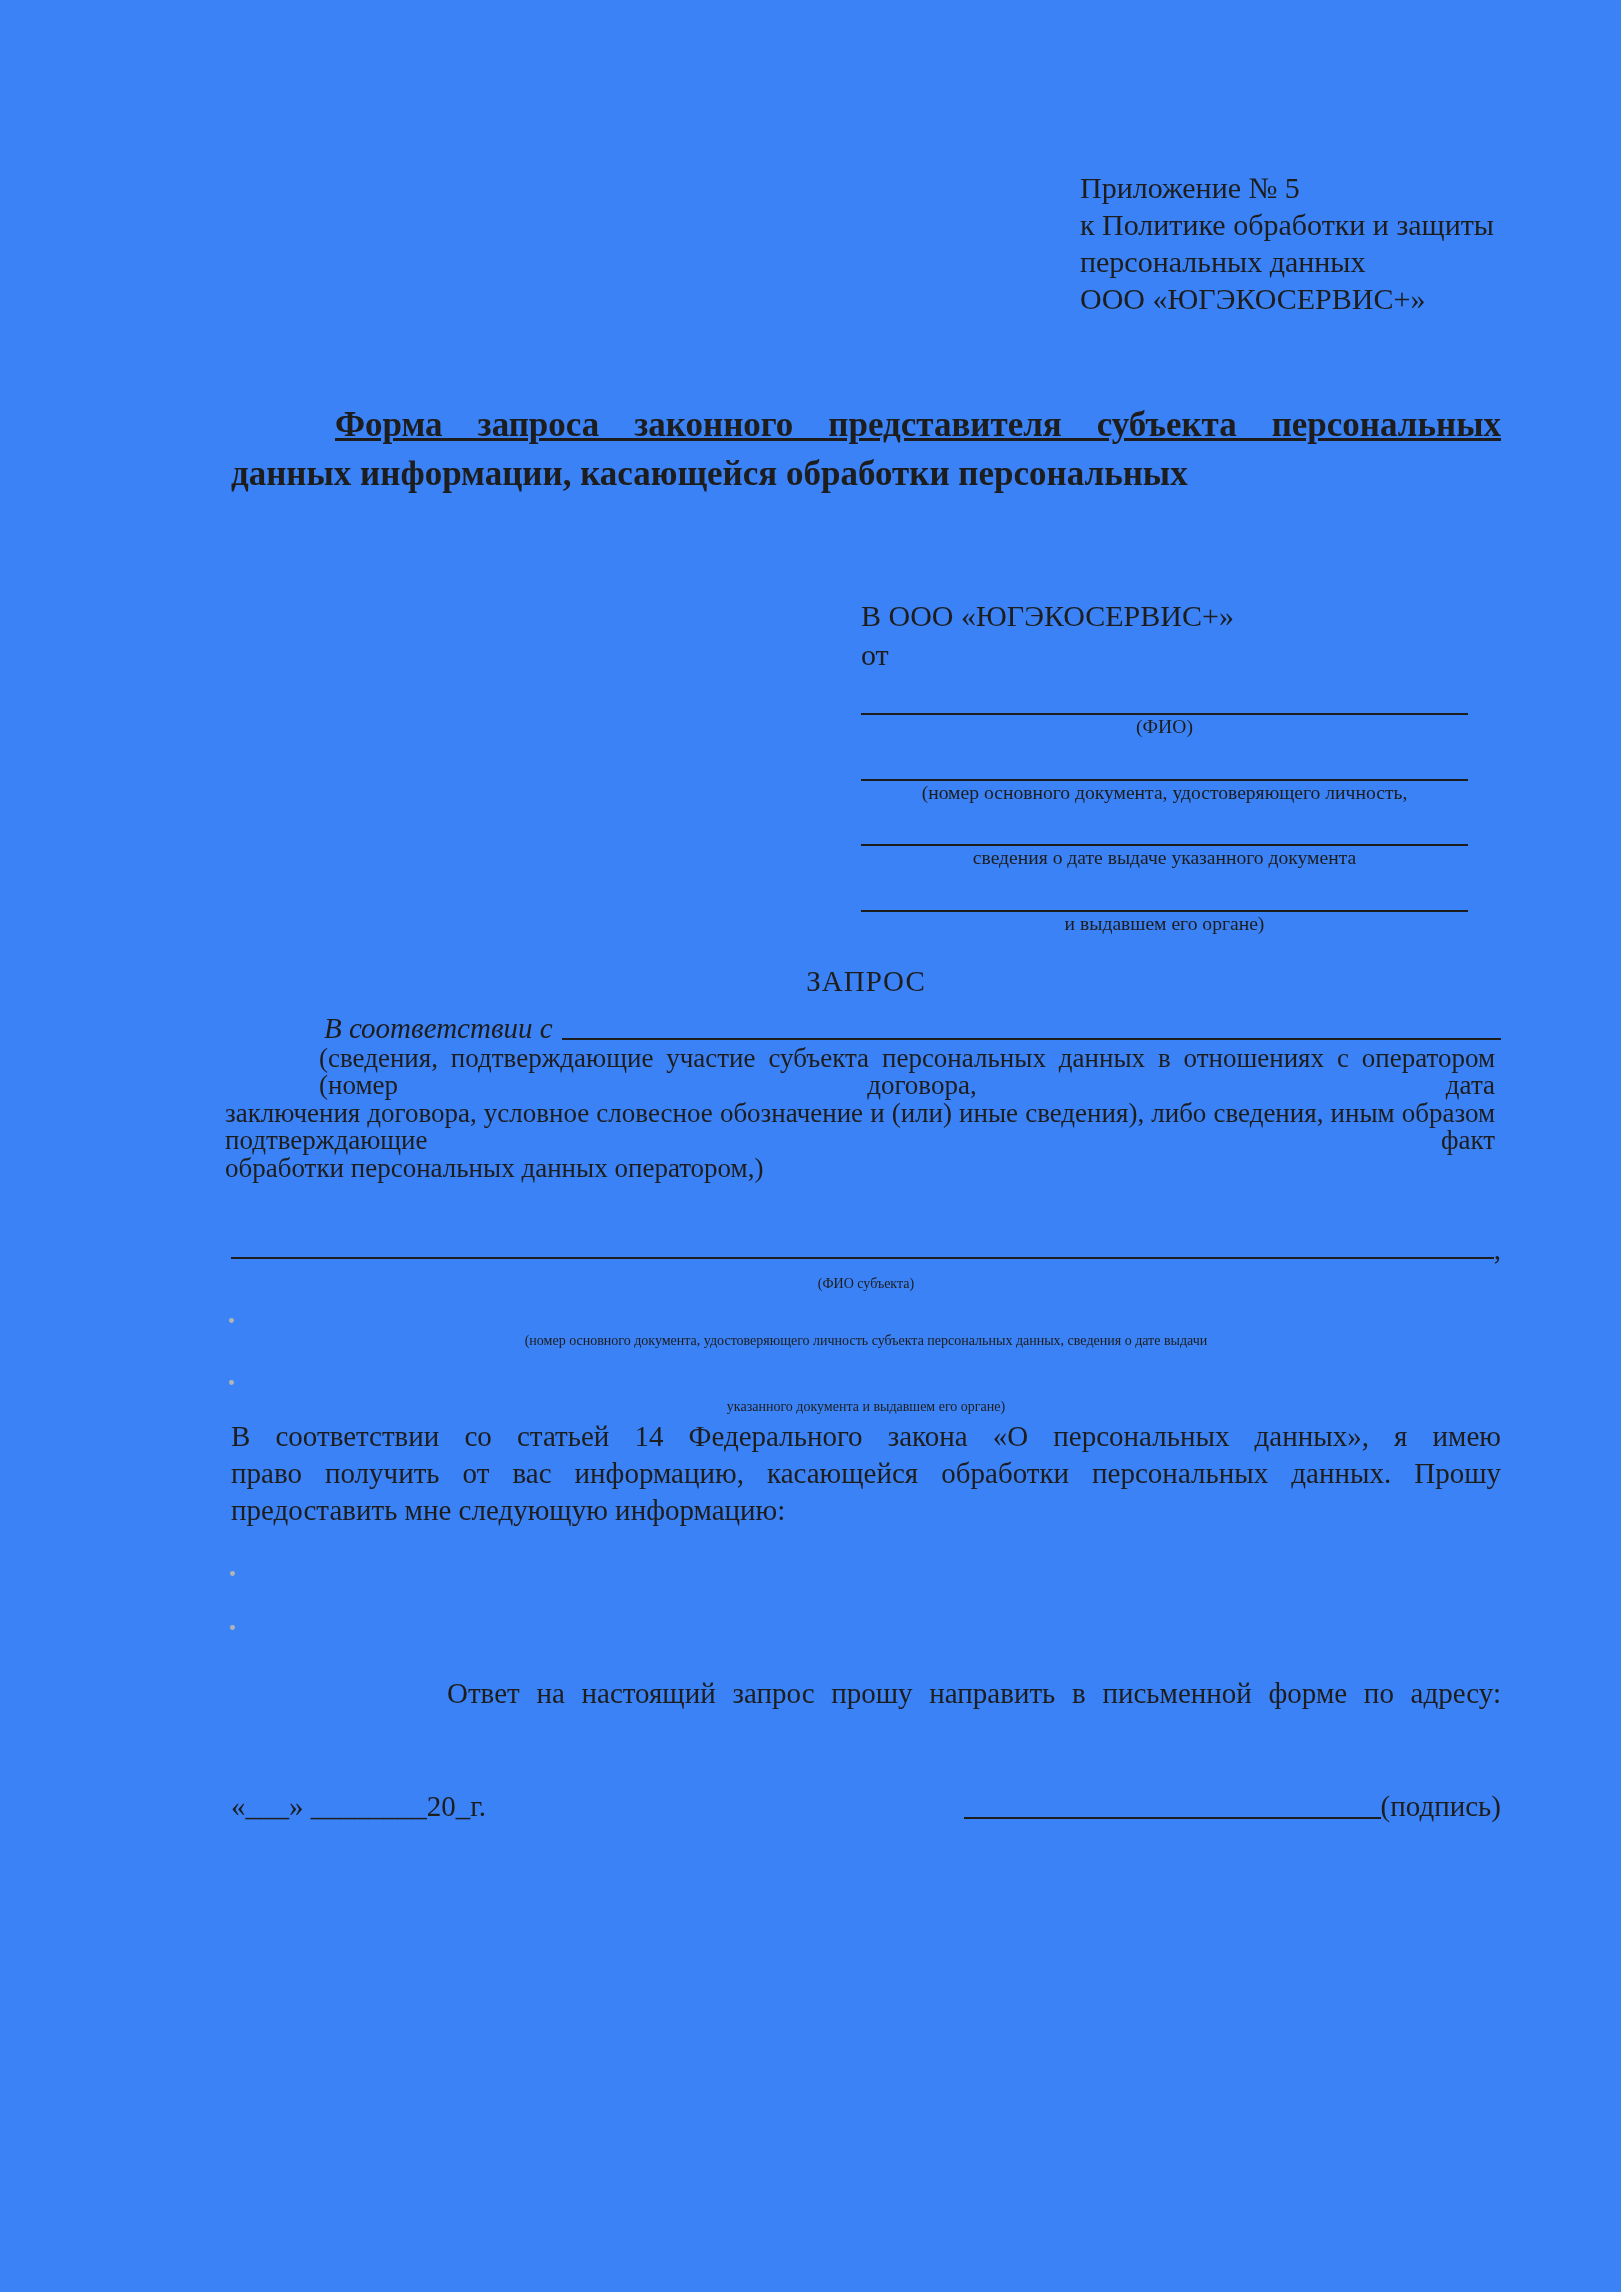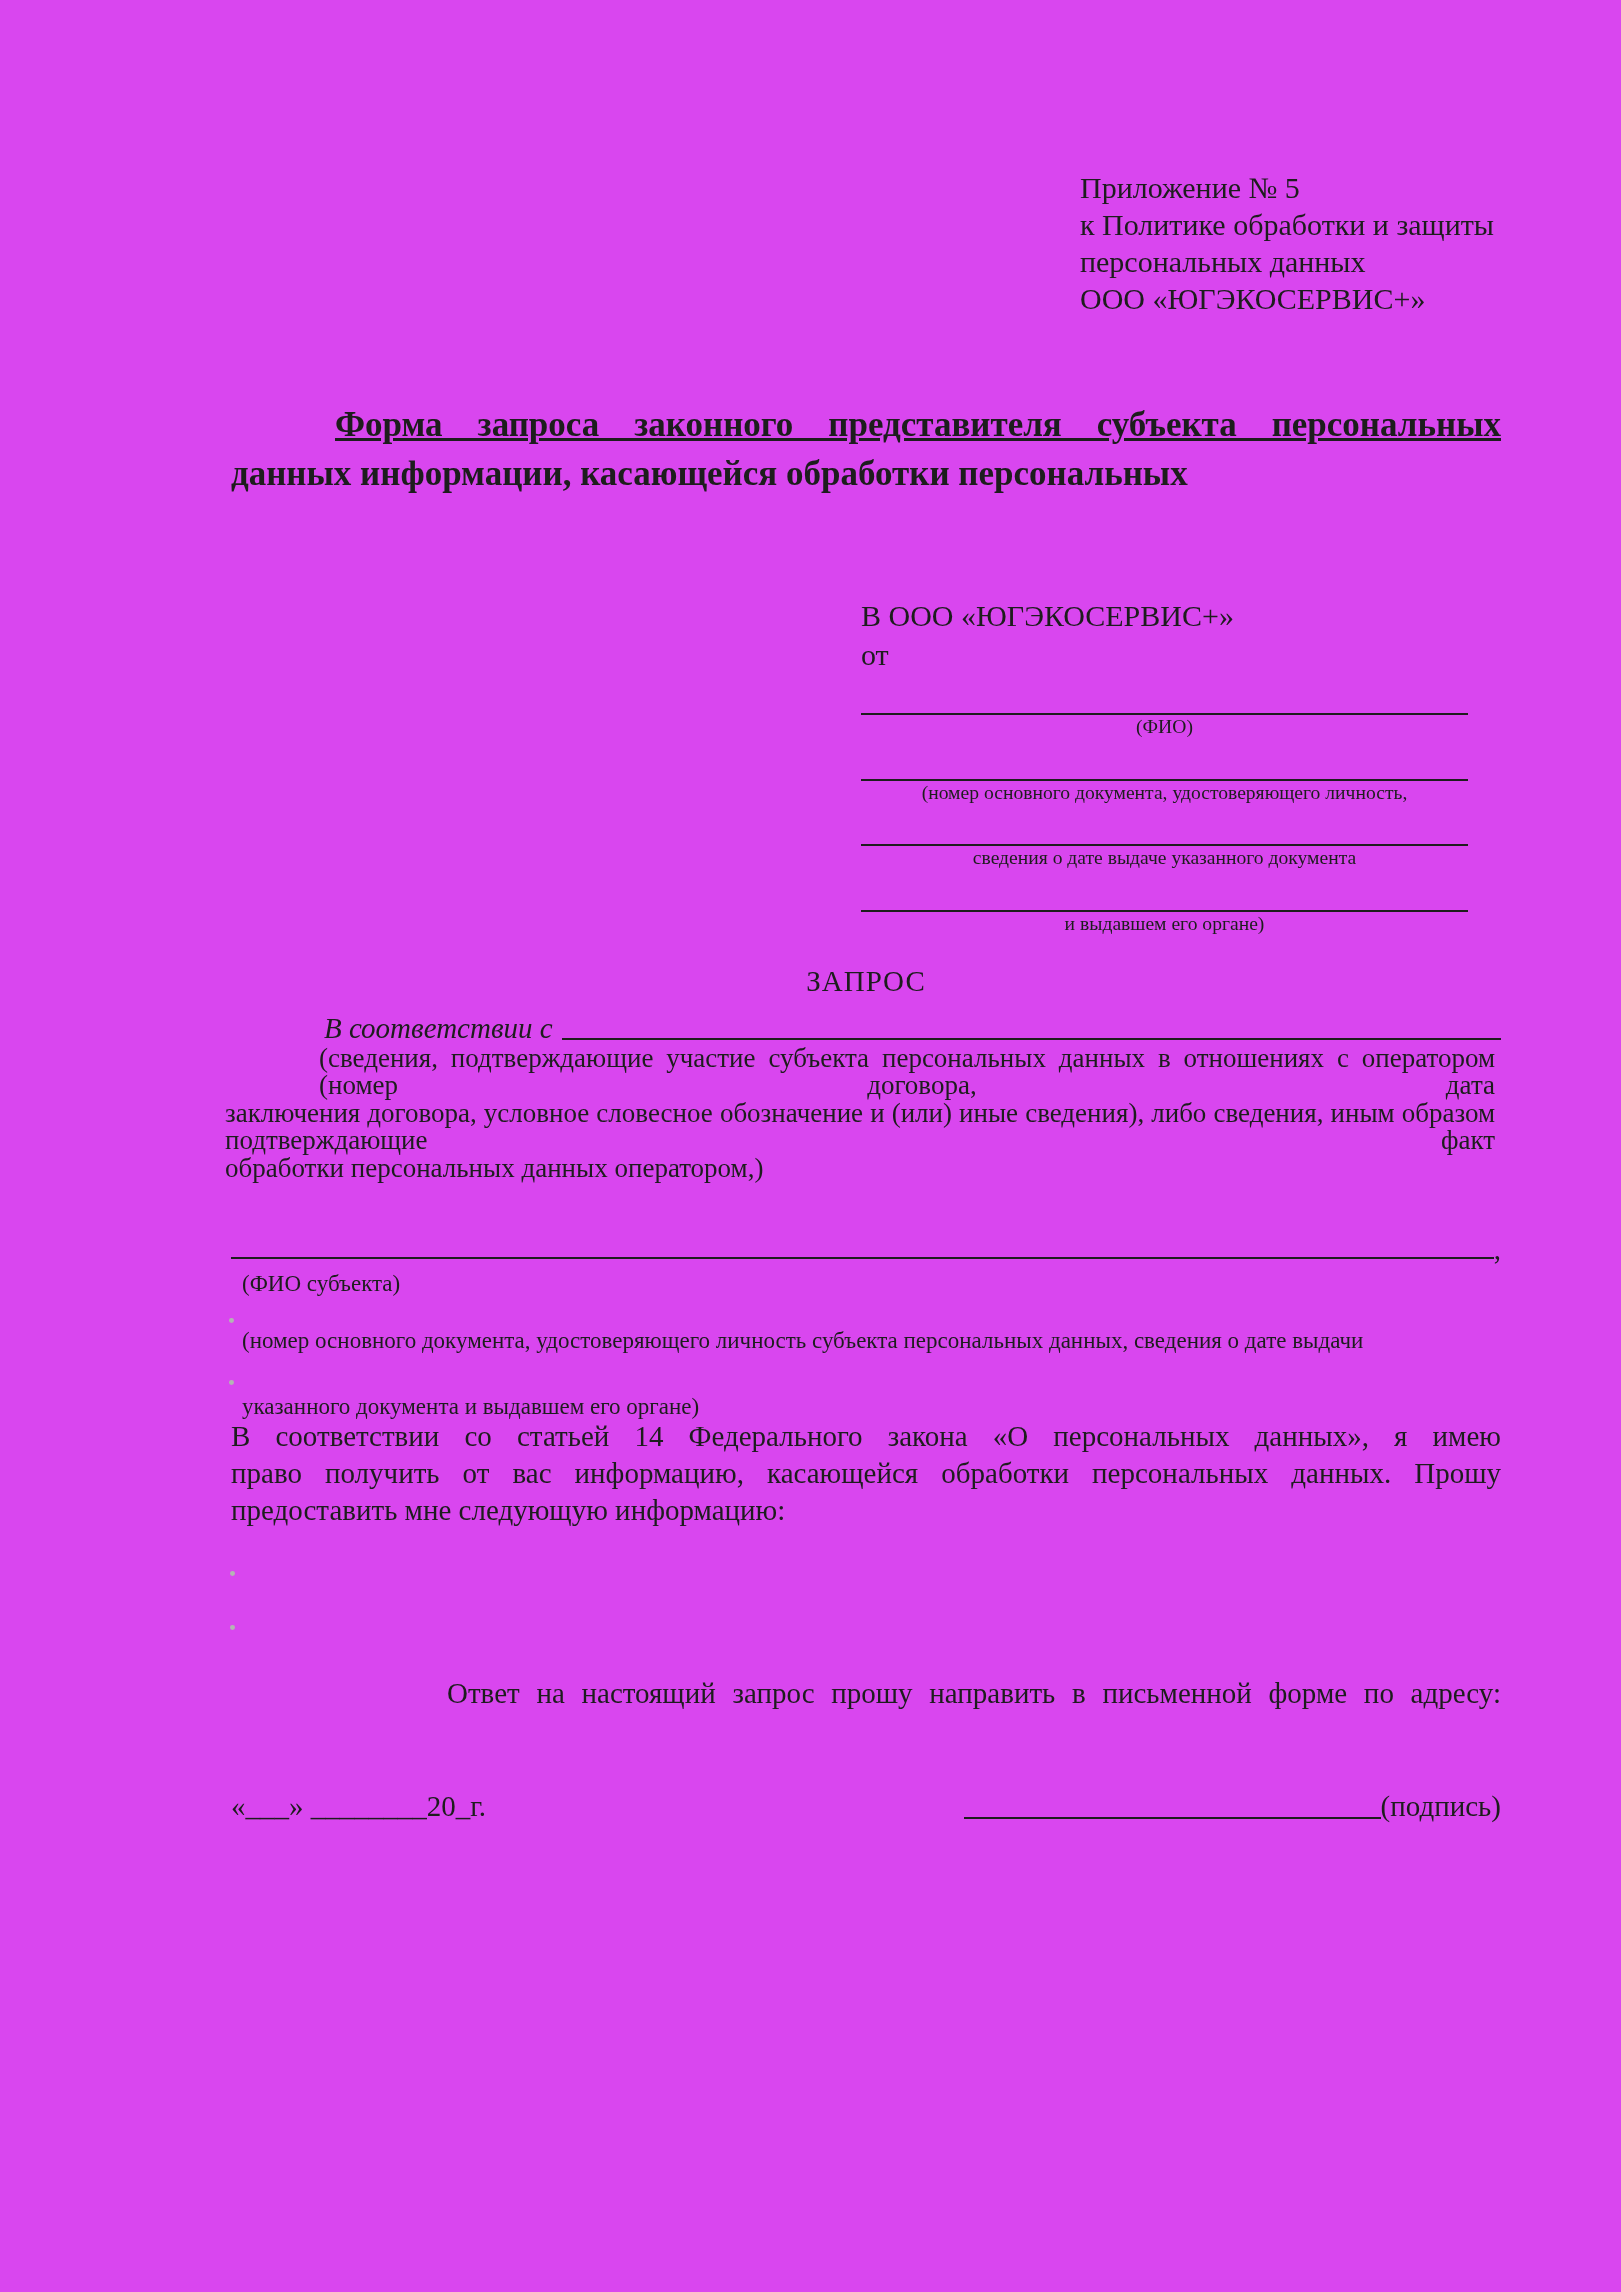--- a/index.html
+++ b/index.html
@@ -1,17 +1,17 @@
 <!DOCTYPE html>
 <html><head>
 <meta charset="utf-8">
 <style>
   html,body{margin:0;padding:0;background:#e8e8e8;}
   .page{
-    position:relative;width:1621px;height:2293px;background:#d946ef;
+    position:relative;width:1621px;height:2293px;background:#3b82f6;
     font-family:"Liberation Serif","DejaVu Serif",serif;color:#1d1d1d;
     overflow:hidden;margin:0 auto;
   }
   
   .header-note{position:absolute;left:1080px;top:169px;width:470px;
     font-size:30px;line-height:37px;}
   
   .doc-title{position:absolute;left:231px;top:400px;width:1270px;
     font-weight:bold;font-size:35px;line-height:49px;}
   .doc-title .l1{text-align:justify;text-align-last:justify;padding-left:104px;text-decoration:underline;}
@@ -30,22 +30,22 @@
   .footnote{position:absolute;left:225px;top:1045px;width:1270px;
     font-size:27px;line-height:27.4px;}
   .footnote .l1{padding-left:94px;}
   .just{text-align:justify;text-align-last:justify;}
   .operator{position:absolute;left:231px;top:1120px;width:1270px;
     font-size:29px;line-height:37px;}
   .fio-row{position:absolute;left:231px;top:1227px;width:1270px;
     font-size:29px;display:flex;align-items:stretch;height:37px;}
   .fio-row .blank{flex:1;border-bottom:2.9px solid #1d1d1d;margin-bottom:4.9px;}
   .fio-row .comma{align-self:flex-end;line-height:29px;}
-  .center-cap{position:absolute;left:242px;width:1270px;
-    font-size:23px;line-height:24.5px;}
+  .center-cap{position:absolute;left:231px;width:1270px;text-align:center;
+    font-size:14px;line-height:24.5px;}
   .law{position:absolute;left:231px;top:1418px;width:1270px;
     font-size:29px;line-height:37px;}
   .reply1{position:absolute;left:231px;top:1659px;width:1270px;
     font-size:29px;line-height:37px;text-align:justify;text-align-last:justify;
     padding-left:216px;box-sizing:border-box;margin-top:16px;}
   .reply2{position:absolute;left:231px;top:1701px;width:1270px;
     font-size:29px;display:flex;align-items:stretch;height:39px;}
   .reply2 .blank{flex:1;border-bottom:2.9px solid #1d1d1d;margin-bottom:4.9px;}
   .reply2 .txt{white-space:nowrap;align-self:flex-end;line-height:37px;}
   

